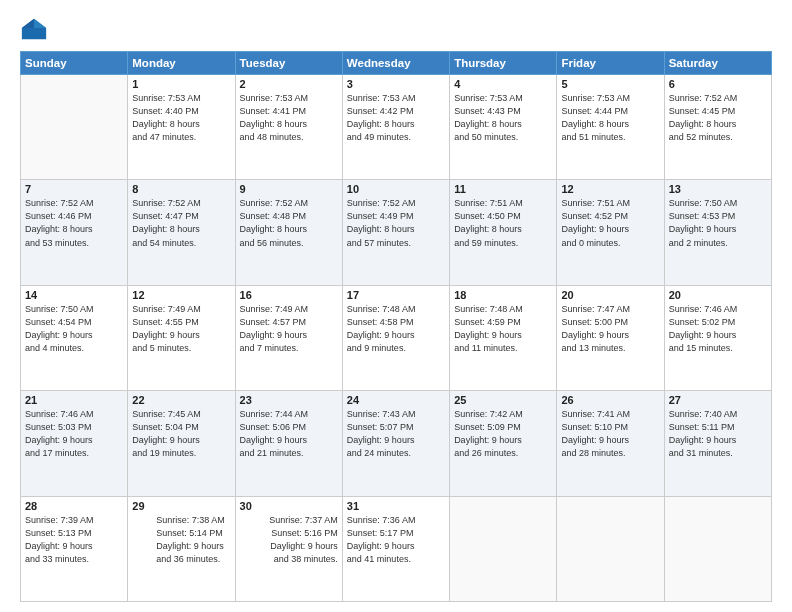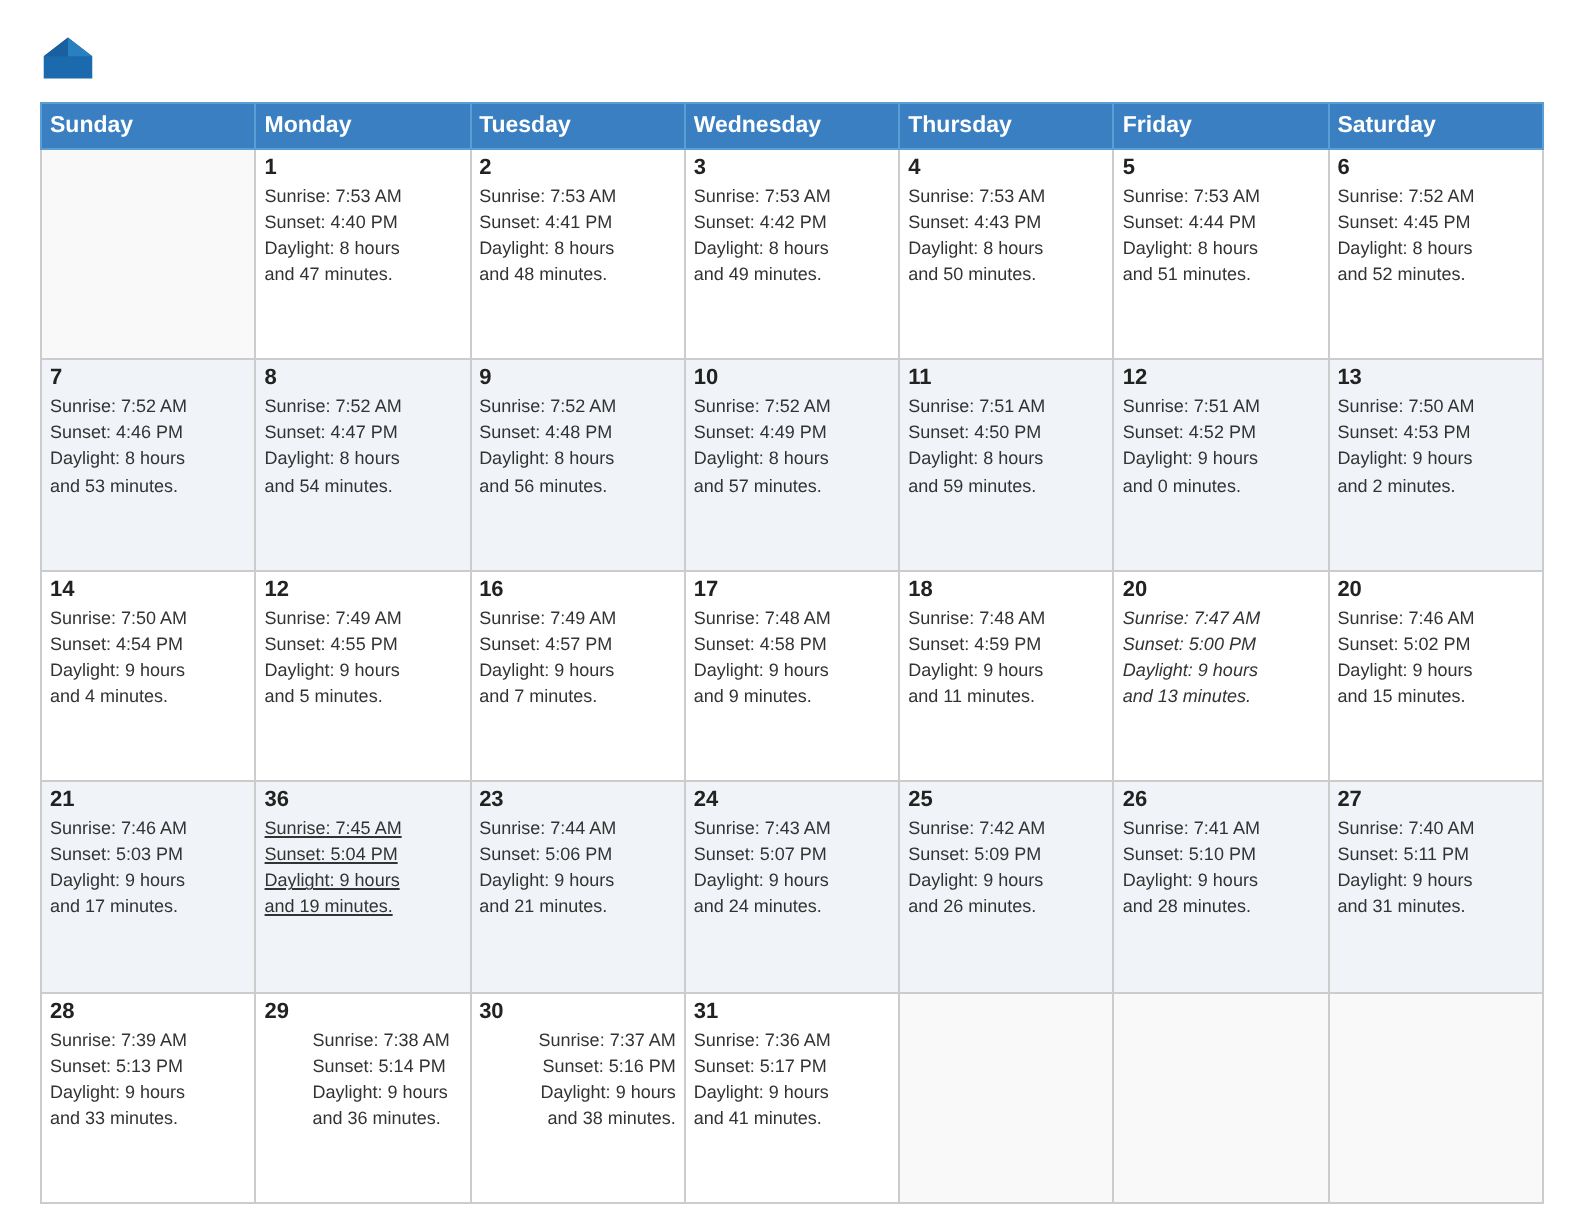--- a/index.html
+++ b/index.html
@@ -267,21 +267,21 @@
           </td>
           <td>
             <span class="day-num">18</span>
             <div class="day-info" style="white-space: pre-line;">Sunrise: 7:48 AM
 Sunset: 4:59 PM
 Daylight: 9 hours
 and 11 minutes.</div>
           </td>
           <td>
             <span class="day-num">20</span>
-            <div class="day-info" style="white-space: pre-line; font-style: italic;">Sunrise: 7:47 AM
+            <div class="day-info" style="white-space: pre-line;">Sunrise: 7:47 AM
 Sunset: 5:00 PM
 Daylight: 9 hours
 and 13 minutes.</div>
           </td>
           <td>
             <span class="day-num">20</span>
             <div class="day-info" style="white-space: pre-line;">Sunrise: 7:46 AM
 Sunset: 5:02 PM
 Daylight: 9 hours
 and 15 minutes.</div>
@@ -289,22 +289,22 @@
         </tr>
         <tr>
           <td>
             <span class="day-num">21</span>
             <div class="day-info" style="white-space: pre-line;">Sunrise: 7:46 AM
 Sunset: 5:03 PM
 Daylight: 9 hours
 and 17 minutes.</div>
           </td>
           <td>
-            <span class="day-num">36</span>
-            <div class="day-info" style="white-space: pre-line; text-decoration: underline;">Sunrise: 7:45 AM
+            <span class="day-num">22</span>
+            <div class="day-info" style="white-space: pre-line;">Sunrise: 7:45 AM
 Sunset: 5:04 PM
 Daylight: 9 hours
 and 19 minutes.</div>
           </td>
           <td>
             <span class="day-num">23</span>
             <div class="day-info" style="white-space: pre-line;">Sunrise: 7:44 AM
 Sunset: 5:06 PM
 Daylight: 9 hours
 and 21 minutes.</div>

